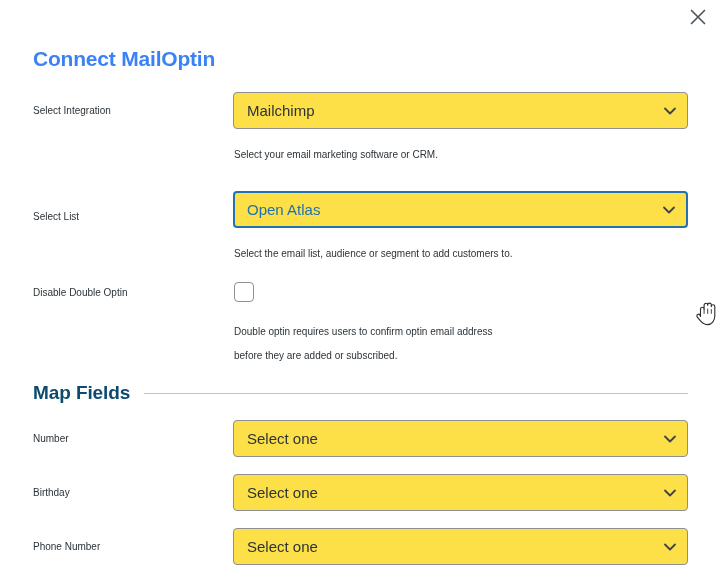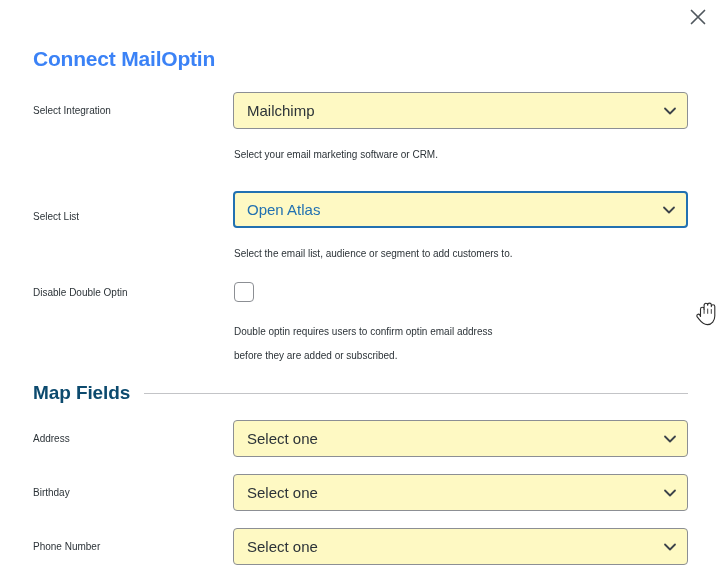--- a/index.html
+++ b/index.html
@@ -62,21 +62,21 @@
 
   
   .select-box {
     position: absolute;
     left: 233px;
     width: 455px;
     height: 37px;
     box-sizing: border-box;
     border: 1px solid #8c8f94;
     border-radius: 4px;
-    background: #fef9c3;
+    background: #fde047;
     display: flex;
     align-items: center;
     cursor: pointer;
   }
   .select-box.focused {
     border: 2px solid #2271b1;
   }
   .select-value {
     font-size: 15px;
     color: #2c3338;
@@ -200,21 +200,21 @@
 </div>
 <div class="help-text" style="top:320px;">Double optin requires users to confirm optin email address</div>
 <div class="help-text" style="top:344px;">before they are added or subscribed.</div>
 
 <div class="section-head" style="top:382px;">
   <span class="section-title">Map Fields</span>
   <span class="section-rule"></span>
 </div>
 
 <div class="field-row" style="top:420px;">
-  <div class="field-label" style="top:9px;">Address</div>
+  <div class="field-label" style="top:9px;">Number</div>
   <div class="select-box" style="top:0;">
     <span class="select-value">Select one</span>
     <span class="chev">
       <svg width="16" height="16" viewBox="0 0 16 16" aria-hidden="true">
         <path d="M3 5.5 L8 10.5 L13 5.5" stroke="#3c434a" stroke-width="1.8" fill="none" stroke-linecap="round" stroke-linejoin="round"></path>
       </svg>
     </span>
   </div>
 </div>
 

